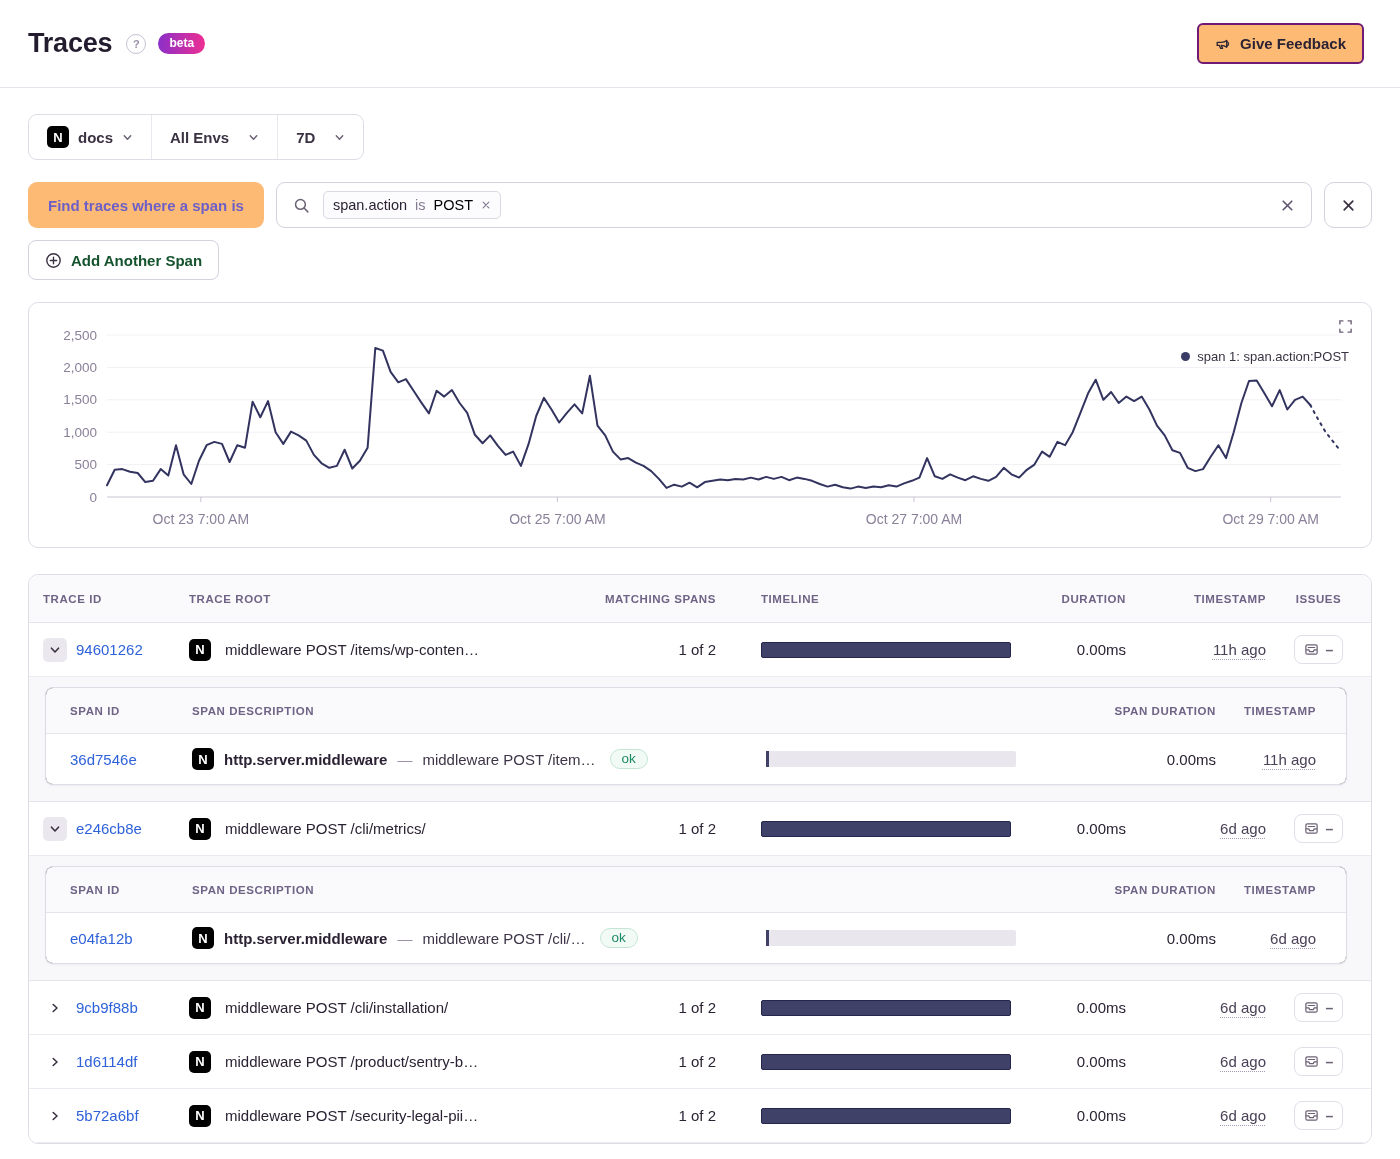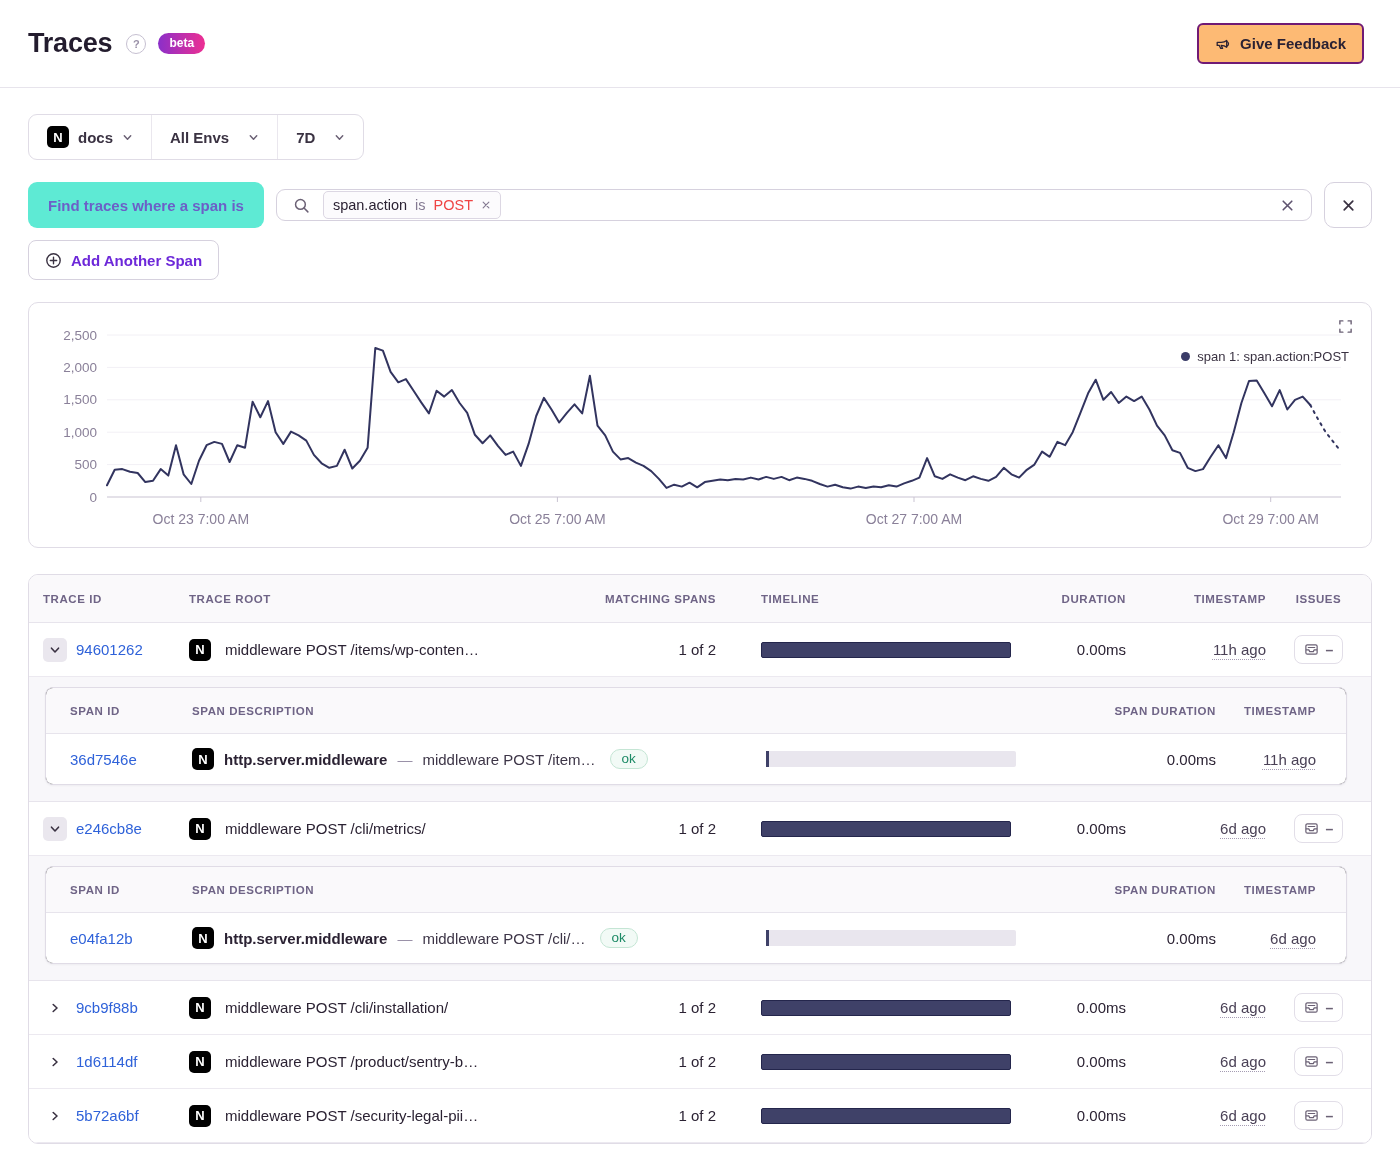--- a/index.html
+++ b/index.html
@@ -44,48 +44,48 @@
   .filter-seg + .filter-seg { border-left:1px solid #eae7ee;gap:19px; }
   .chev-small { color:#6b6175; display:flex; }
   .nlogo {
     width:22px; height:22px; background:#000; border-radius:5px; color:#fff;
     display:inline-flex; align-items:center; justify-content:center;
     font-size:13px; font-weight:700; flex:none;
   }
   
   .search-row { margin-top:22px; display:flex; align-items:center; gap:12px; }
   .span-where-label {
-    background:#5eead4; color:#6c5fc7; font-weight:700; font-size:15px;
+    background:#fdba74; color:#6c5fc7; font-weight:700; font-size:15px;
     border-radius:9px; padding:0 20px; height:46px; display:flex; align-items:center;
     flex:none; cursor:default;
   }
   .search-input {
-    flex:1; height:32px; background:#fff; border:1px solid #d6d1de; border-radius:9px;
+    flex:1; height:46px; background:#fff; border:1px solid #d6d1de; border-radius:9px;
     display:flex; align-items:center; gap:13px; padding:0 16px; cursor:text;
   }
   .search-token {
     display:inline-flex; align-items:center; gap:8px;
     border:1px solid #dcd7e3; background:#fcfbfd; border-radius:5px;
     padding:5px 9px; font-size:14.5px;
   }
   .tok-key { color:#2b2233; }
   .tok-op { color:#847a92; }
-  .tok-val { color:#ef4444;text-align:right; }
+  .tok-val { color:#000000;text-align:right; }
   .tok-x { color:#847a92; display:flex; cursor:pointer; }
   .clear-x { margin-left:auto; color:#5f5470; display:flex; cursor:pointer; }
   .remove-span-btn {
     flex:none; width:48px; height:46px; border:1px solid #d6d1de; border-radius:10px;
     background:#fff; display:flex; align-items:center; justify-content:center;
     color:#3a3242; cursor:pointer;
   }
   
   .add-span-btn {
     margin-top:12px; display:inline-flex; align-items:center; gap:9px;
     border:1px solid #d6d1de; border-radius:8px; background:#fff;
-    height:40px; padding:0 16px; font-size:15px; font-weight:700; color:#6d28d9; cursor:pointer;
+    height:40px; padding:0 16px; font-size:15px; font-weight:700; color:#14532d; cursor:pointer;
   }
   
   .chart-panel {
     margin-top:22px; border:1px solid #e0dce6; border-radius:10px; background:#fff;
     position:relative; padding:16px 20px 10px;
   }
   .chart-title { font-size:17px; font-weight:700; color:#1f1633; }
   .expand-icon { position:absolute; top:16px; right:18px; color:#6b6175; cursor:pointer; }
   .chart-legend {
     position:absolute; top:46px; right:22px; display:flex; align-items:center; gap:7px;

